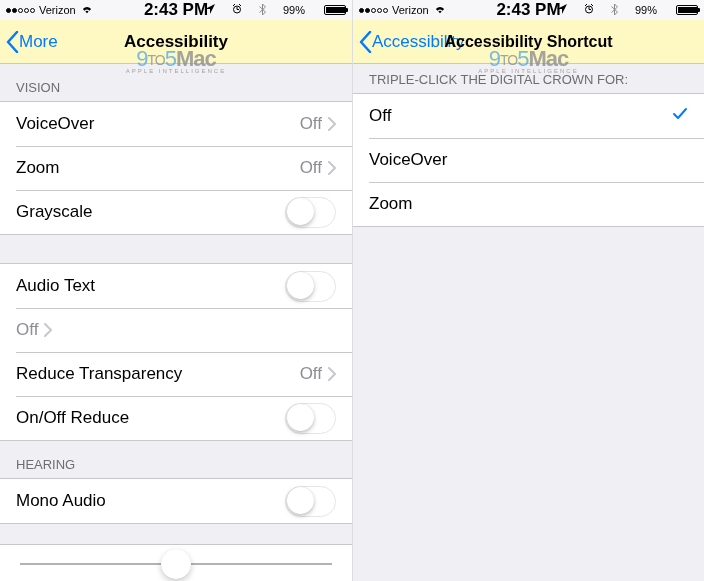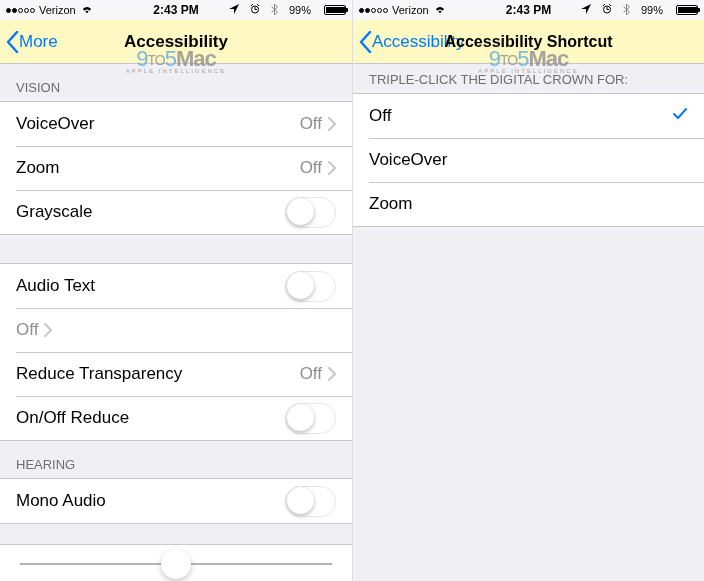--- a/index.html
+++ b/index.html
@@ -30,22 +30,22 @@
     font-size: 11px;
     padding: 0 6px;
     color: #000;
     position: relative;
   }
   .statusbar .dots { display:flex; gap:1px; margin-right:4px; }
   .statusbar .dot { width:5px; height:5px; border-radius:50%; border:1px solid #000; }
   .statusbar .dot.filled { background:#000; }
   .statusbar .carrier { font-size:11px; margin-right:4px; }
   .statusbar .wifi { font-size:12px; margin-right:4px; }
-  .statusbar .time { position:absolute; left:50%; transform:translateX(-50%); font-weight:600; font-size:12px;}
-  .statusbar .right { margin-left:auto; display:flex; align-items:center; gap:11px; font-size:11px;}
+  .statusbar .time { position:absolute; left:50%; transform:translateX(-50%); font-weight:600; font-size:17px;}
+  .statusbar .right { margin-left:auto; display:flex; align-items:center; gap:17px; font-size:11px;}
   .statusbar .battery { width:22px; height:10px; border:1px solid #000; border-radius:2px; position:relative; margin-left:2px;}
   .statusbar .battery::after { content:""; position:absolute; right:-3px; top:2px; width:2px; height:4px; background:#000; border-radius:0 1px 1px 0;}
   .statusbar .battery .fill { position:absolute; left:1px; top:1px; bottom:1px; width:95%; background:#000;}
 
   
   .navbar {
     height: 44px;
     background: #fef9c3;
     border-bottom: 1px solid #c8c7cc;
     display: flex;

